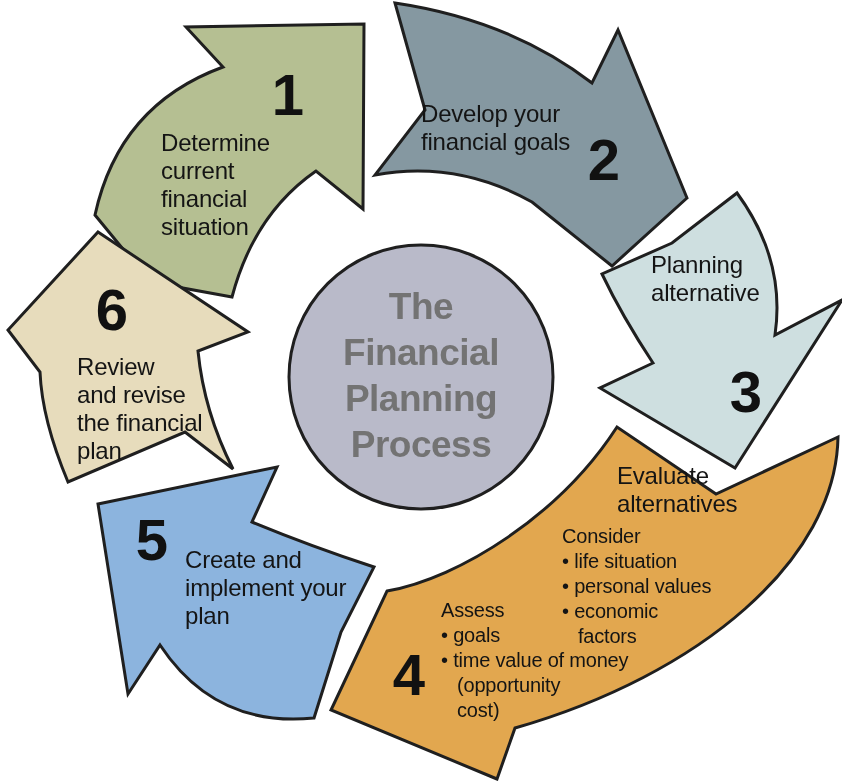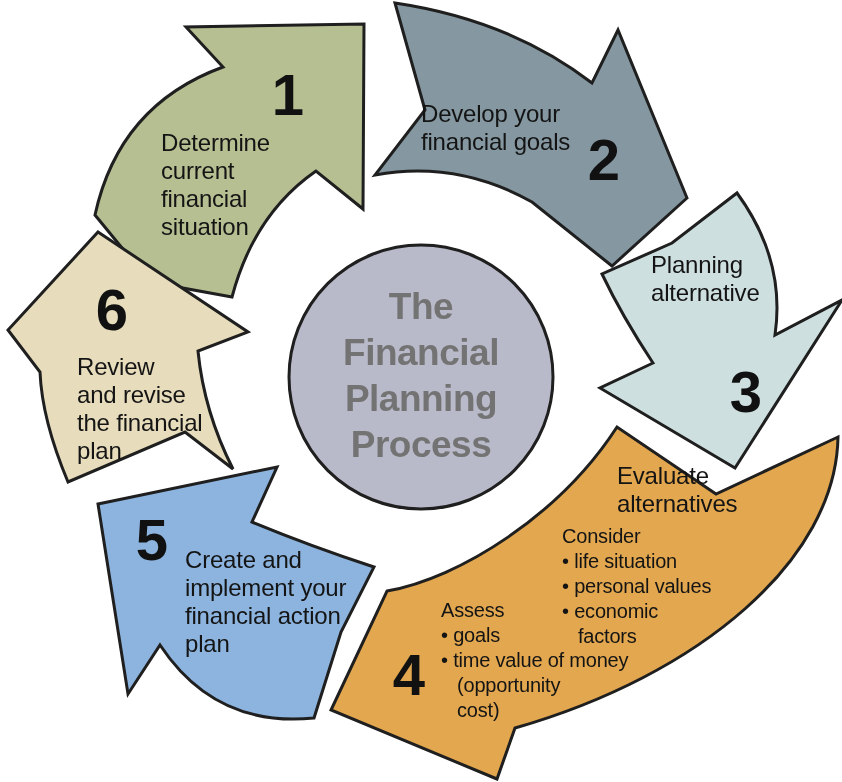--- a/index.html
+++ b/index.html
@@ -107,21 +107,20 @@
     <div>Assess</div>
     <div>• goals</div>
     <div>• time value of money</div>
     <div class="indent">(opportunity</div>
     <div class="indent">cost)</div>
   </div>
 
   <div class="lbl" style="left:185px; top:546px;">
     <div>Create and</div>
     <div>implement your</div>
-    <div>financial action</div>
     <div>plan</div>
   </div>
 
   <div class="lbl" style="left:77px; top:353px;">
     <div>Review</div>
     <div>and revise</div>
     <div>the financial</div>
     <div>plan</div>
   </div>
 

